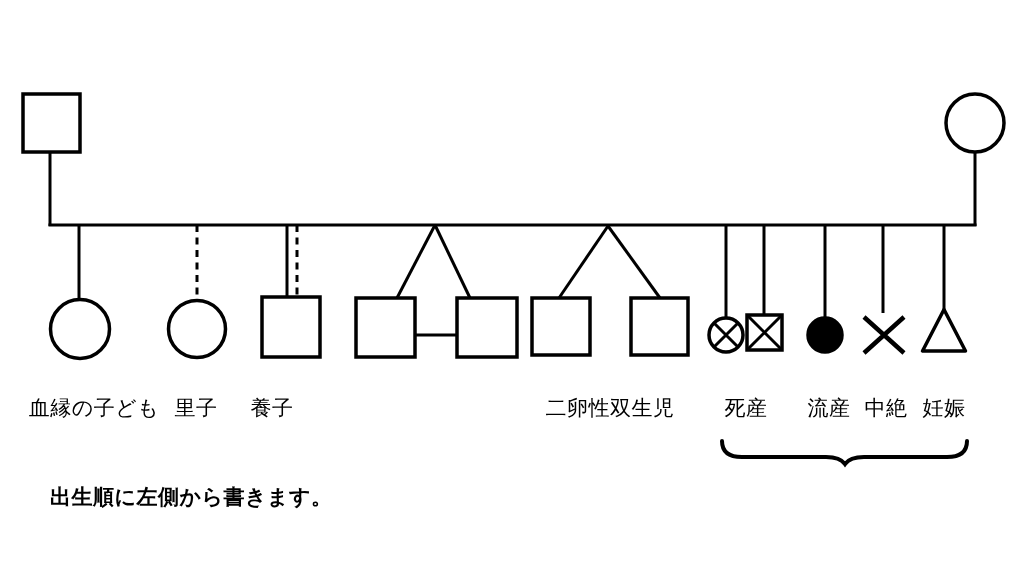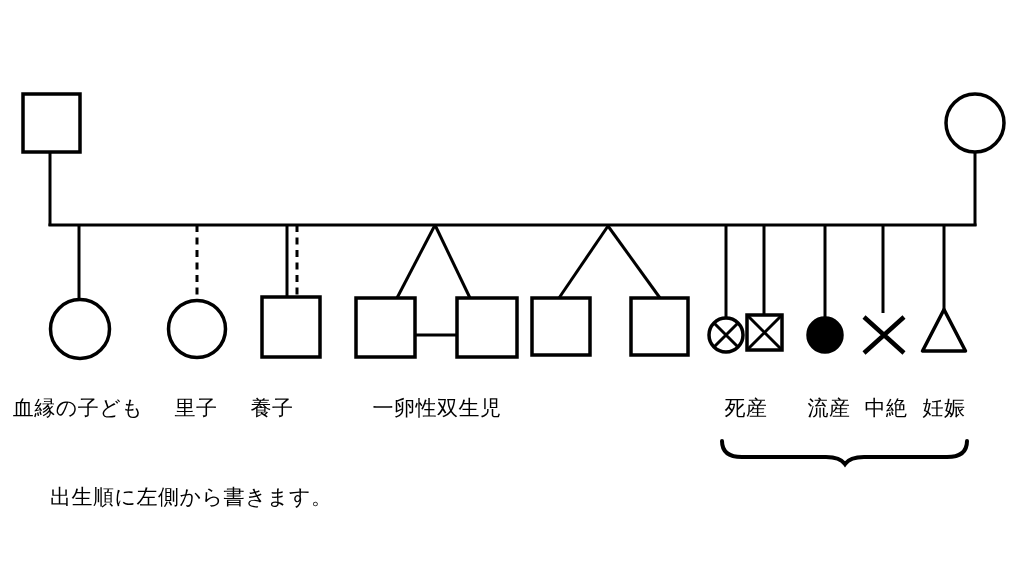--- a/index.html
+++ b/index.html
@@ -27,20 +27,21 @@
     color:var(--line-color,#000);
     letter-spacing:0.5px;
   }
   .note {
     position:absolute;
     font-size:21px;
     line-height:24px;
     white-space:nowrap;
     color:var(--line-color,#000);
     letter-spacing:0.5px;
+    font-weight:bold;
   }
 </style>
 </head>
 <body>
 
 <div class="stage">
 
   <svg width="1024" height="576" viewBox="0 0 1024 576">
     <g fill="none" stroke="currentColor" stroke-width="3.5">
 
@@ -86,24 +87,24 @@
       <path d="M883 225 V313" stroke-width="3"></path>
       <path d="M864 317 L904 353 M904 317 L864 353" stroke-width="4.5"></path>
 
       <path d="M944 225 V312" stroke-width="3"></path>
       <path d="M944 309.5 L922.5 351 L965.5 351 Z" stroke-linejoin="round"></path>
 
       <path d="M722 441 Q722 457 742 457 L826 457 Q840 457 845 464 Q850 457 864 457 L947 457 Q967 457 967 441" stroke-width="4" stroke-linecap="round"></path>
     </g>
   </svg>
 
-  <div class="sym-label" style="left:78px;  top:396px">血縁の子ども</div>
+  <div class="sym-label" style="left:94px;  top:396px">血縁の子ども</div>
   <div class="sym-label" style="left:196px; top:396px">里子</div>
   <div class="sym-label" style="left:272px; top:396px">養子</div>
-  <div class="sym-label" style="left:437px; top:396px">一卵性双生児</div>
+  <div class="sym-label" style="left:610px; top:396px">二卵性双生児</div>
   <div class="sym-label" style="left:746px; top:396px">死産</div>
   <div class="sym-label" style="left:829px; top:396px">流産</div>
   <div class="sym-label" style="left:886px; top:396px">中絶</div>
   <div class="sym-label" style="left:944px; top:396px">妊娠</div>
 
   <div class="note" style="left:50px; top:485px">出生順に左側から書きます。</div>
 
 </div>
 
 </body></html>

